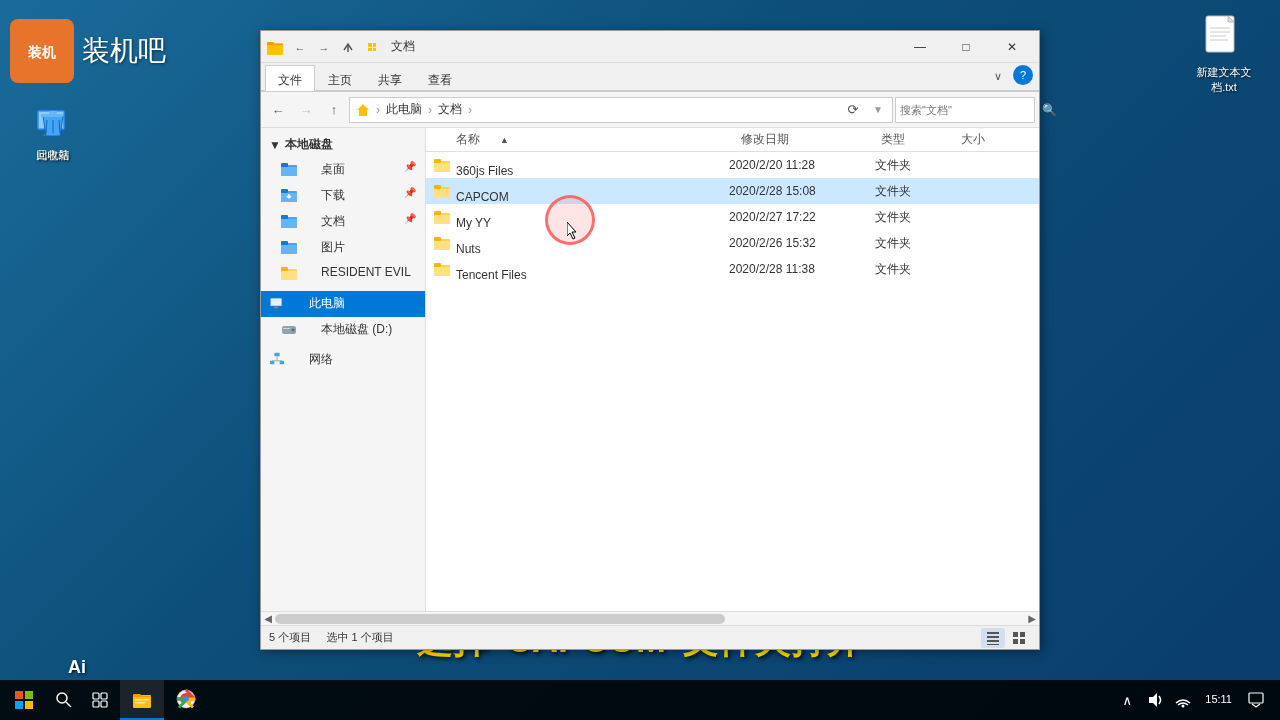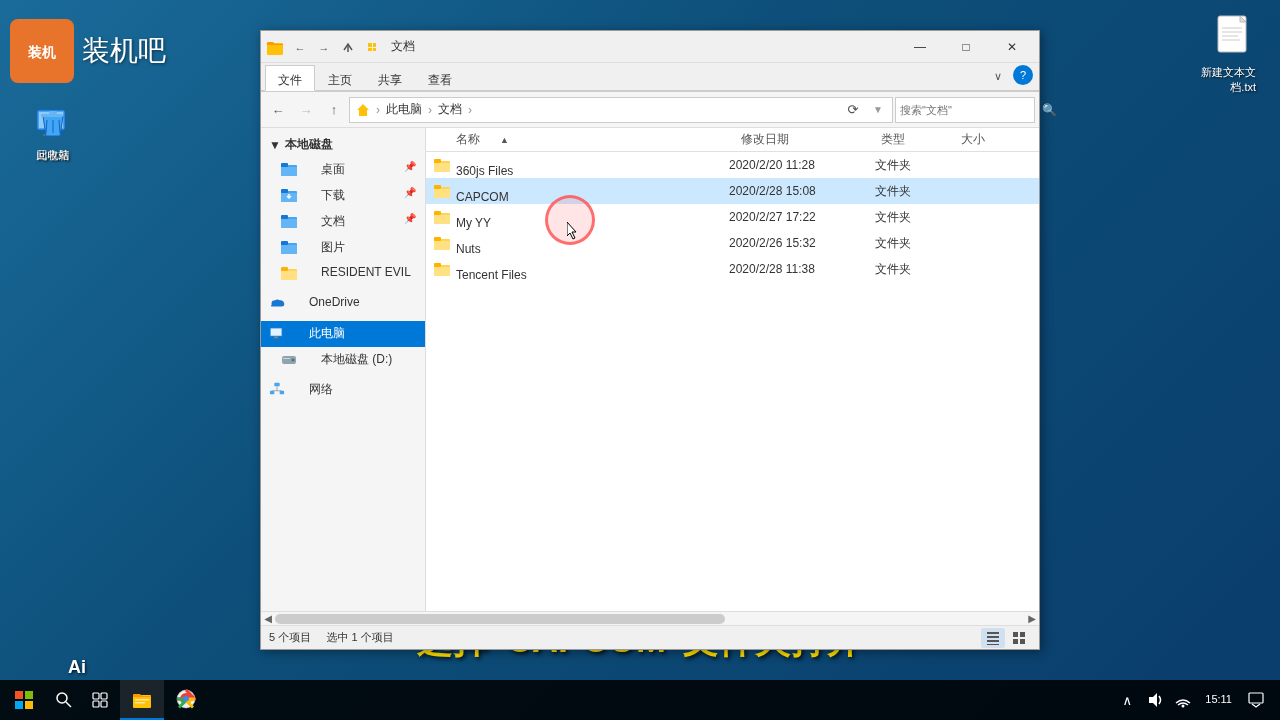--- a/index.html
+++ b/index.html
@@ -523,21 +523,21 @@
       text-shadow: 1px 1px 3px rgba(0,0,0,0.5);
     }
 
     
     .top-right-icon {
       position: absolute;
       top: 10px;
       right: 20px;
       display: flex;
       flex-direction: column;
-      align-items: flex-end;
+      align-items: center;
       width: 72px;
       cursor: pointer;
       padding: 4px;
       border-radius: 4px;
       z-index: 1;
     }
     .top-right-icon .icon-label {
       color: white;
       font-size: 11px;
       text-align: center;
@@ -765,30 +765,20 @@
               <svg width="16" height="14" viewBox="0 0 16 14">
                 <rect x="0" y="3" width="16" height="11" rx="1" fill="#ffd54f"></rect>
                 <rect x="0" y="5" width="16" height="9" rx="1" fill="#ffe082"></rect>
                 <rect x="0" y="1" width="7" height="4" rx="1" fill="#ffb300"></rect>
               </svg>
             </div>
             <span>RESIDENT EVIL</span>
           </div>
         </div>
 
-        <div class="sidebar-section">
-          <div class="sidebar-item" style="padding-left:8px;">
-            <div class="sidebar-icon">
-              <svg width="18" height="12" viewBox="0 0 18 12">
-                <path d="M3 8 Q2 3 7 3 Q9 1 12 3 Q16 2 17 6 Q18 10 14 10 L4 10 Q1 10 3 8 Z" fill="#1976d2"></path>
-              </svg>
-            </div>
-            <span>OneDrive</span>
-          </div>
-        </div>
 
         <div class="sidebar-section">
           <div class="sidebar-item active" style="padding-left:8px;">
             <div class="sidebar-icon">
               <svg width="18" height="16" viewBox="0 0 18 16">
                 <rect x="1" y="2" width="14" height="10" rx="1" fill="#42a5f5" stroke="#1565c0" stroke-width="0.5"></rect>
                 <rect x="2" y="3" width="12" height="8" fill="#e3f2fd"></rect>
                 <rect x="6" y="12" width="4" height="2" fill="#78909c"></rect>
                 <rect x="4" y="14" width="8" height="1" rx="0.5" fill="#546e7a"></rect>
               </svg>

